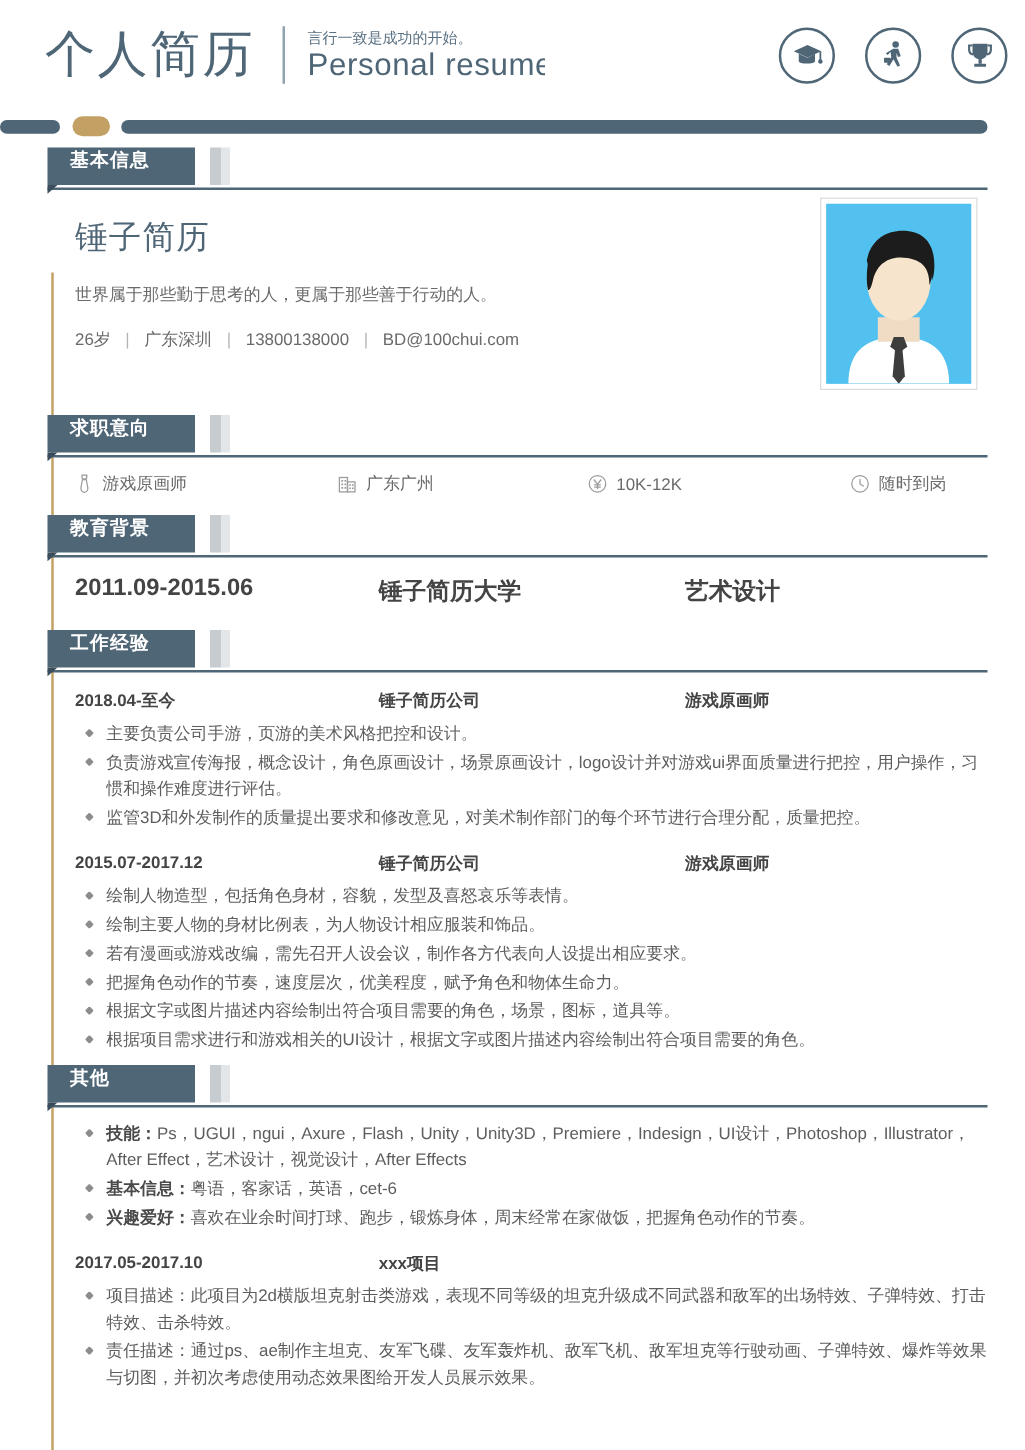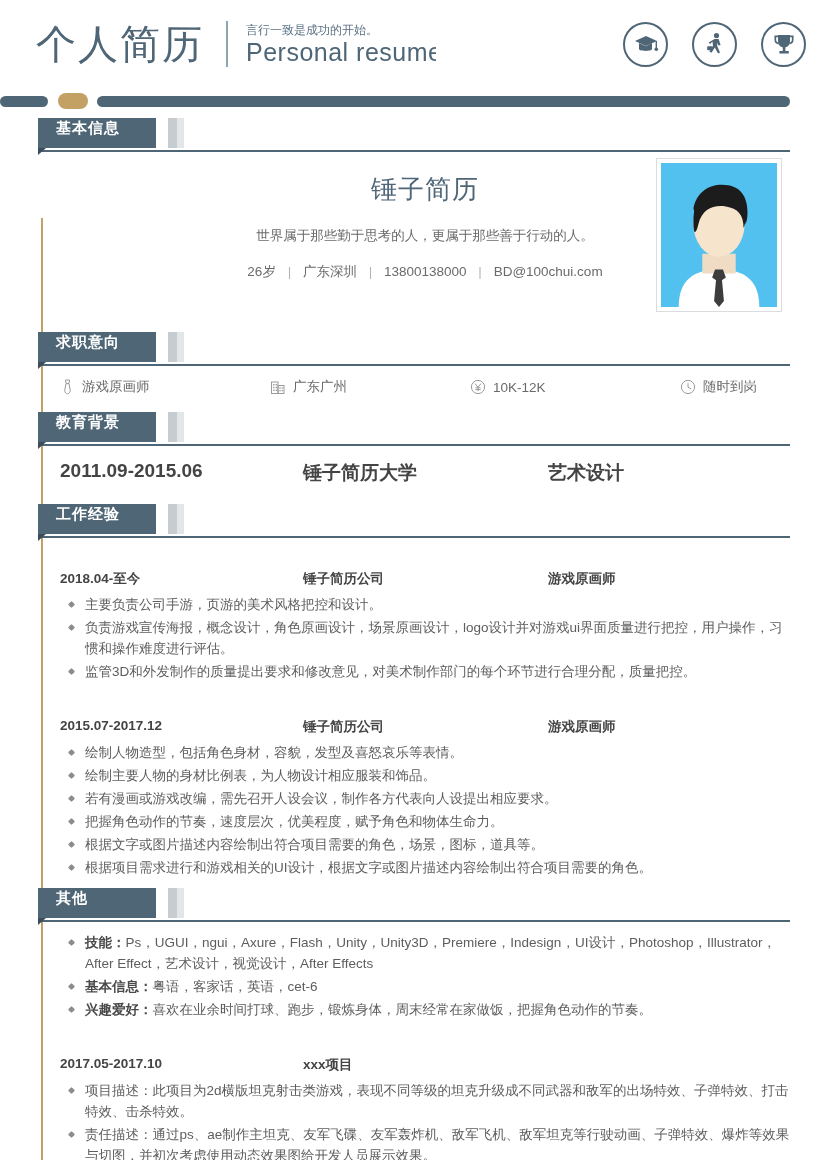--- a/index.html
+++ b/index.html
@@ -185,21 +185,20 @@
     top: 32px;
     height: 2px;
     background: #4f6677;
   }
 
   
   .basic {
     position: relative;
     padding: 16px 0 8px 22px;
     min-height: 150px;
-    text-align: center;
   }
   .person-name {
     font-size: 26px;
     color: #4f6677;
     font-weight: 400;
     margin: 4px 0 20px 0;
     letter-spacing: 1px;
   }
   .person-motto {
     font-size: 13.5px;
@@ -248,21 +247,21 @@
   }
   .intent-item:nth-child(1) { width: 210px; }
   .intent-item:nth-child(2) { width: 200px; }
   .intent-item:nth-child(3) { width: 210px; }
   .intent-ico { flex: 0 0 auto; display: inline-flex; }
   .intent-ico svg { display: block; }
 
   
   .entry-head {
     display: flex;
-    padding: 32px 0 6px 22px;
+    padding: 14px 0 6px 22px;
     font-size: 13.5px;
     font-weight: bold;
     color: #444;
   }
   .entry-head .c1 { width: 243px; }
   .entry-head .c2 { width: 245px; }
   .entry-head .c3 { flex: 1; }
 
   ul.bullets {
     list-style: none;

